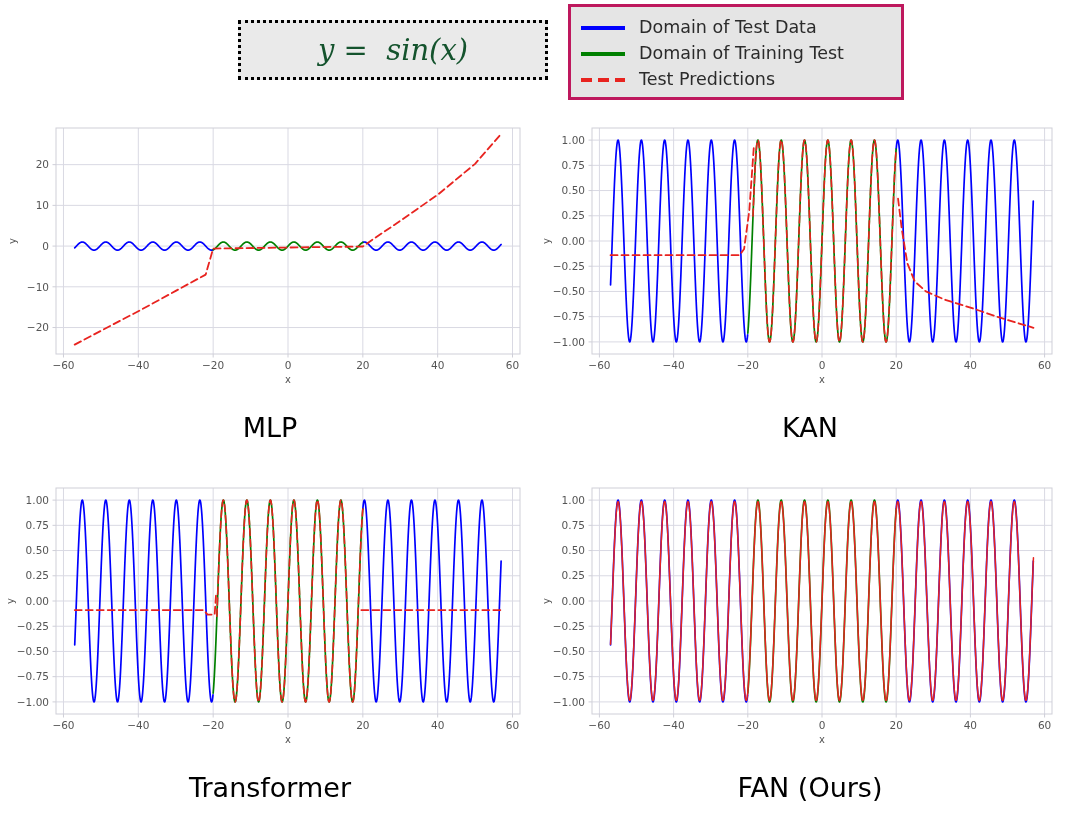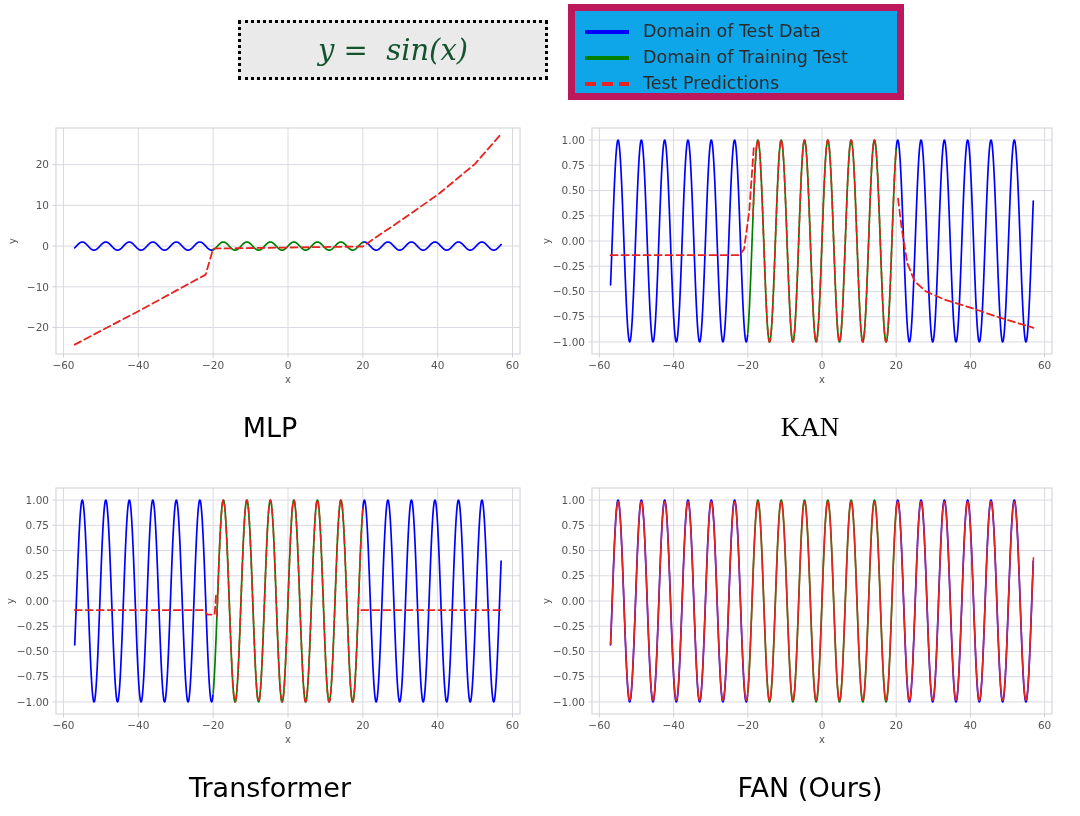--- a/index.html
+++ b/index.html
@@ -17,41 +17,41 @@
     display:flex;align-items:center;justify-content:center;
     box-sizing:border-box;
   }
   #equation-text{
     font-family:"DejaVu Serif","Liberation Serif",serif;
     font-size:29px;color:#14532d;font-style:italic;white-space:pre;
   }
 
   #legend-box{
     position:absolute;left:568px;top:4px;width:336px;height:96px;
-    background:#0ea5e9;border:7px solid #be185d;
+    background:#e5e5e5;border:3px solid #be185d;
     box-sizing:border-box;padding:8px 12px 8px 10px;
   }
   .legend-row{display:flex;align-items:center;height:26px;}
   .legend-swatch{width:44px;height:0;margin-right:14px;flex:0 0 44px;position:relative;}
   .legend-swatch i{display:block;position:absolute;left:0;right:0;top:-2px;height:4px;}
   .legend-label{font-size:17.5px;color:#2b2b2b;line-height:1;}
 
   
   .panel{position:absolute;}
   .panel svg{display:block;}
   .caption{
     position:absolute;text-align:center;width:100%;
     font-size:27px;color:#000000;
   }
   #panel-mlp        {left:0px;  top:110px;width:540px;height:290px;}
   #panel-kan        {left:540px;top:110px;width:540px;height:290px;}
   #panel-transformer{left:0px;  top:470px;width:540px;height:290px;}
   #panel-fan        {left:540px;top:470px;width:540px;height:290px;}
   #caption-mlp        {left:0px;  top:412px;width:540px;}
-  #caption-kan        {left:540px;top:412px;width:540px;font-family:Liberation Serif, serif;}
+  #caption-kan        {left:540px;top:412px;width:540px;}
   #caption-transformer{left:0px;  top:772px;width:540px;}
   #caption-fan        {left:540px;top:772px;width:540px;}
 
   .tick-text{font-size:10.5px;fill:#555555;font-family:"DejaVu Sans","Liberation Sans",sans-serif;}
   .axis-title{font-size:10px;fill:#555555;font-family:"DejaVu Sans","Liberation Sans",sans-serif;}
 </style>
 </head>
 <body>
 
 <div class="fig">

